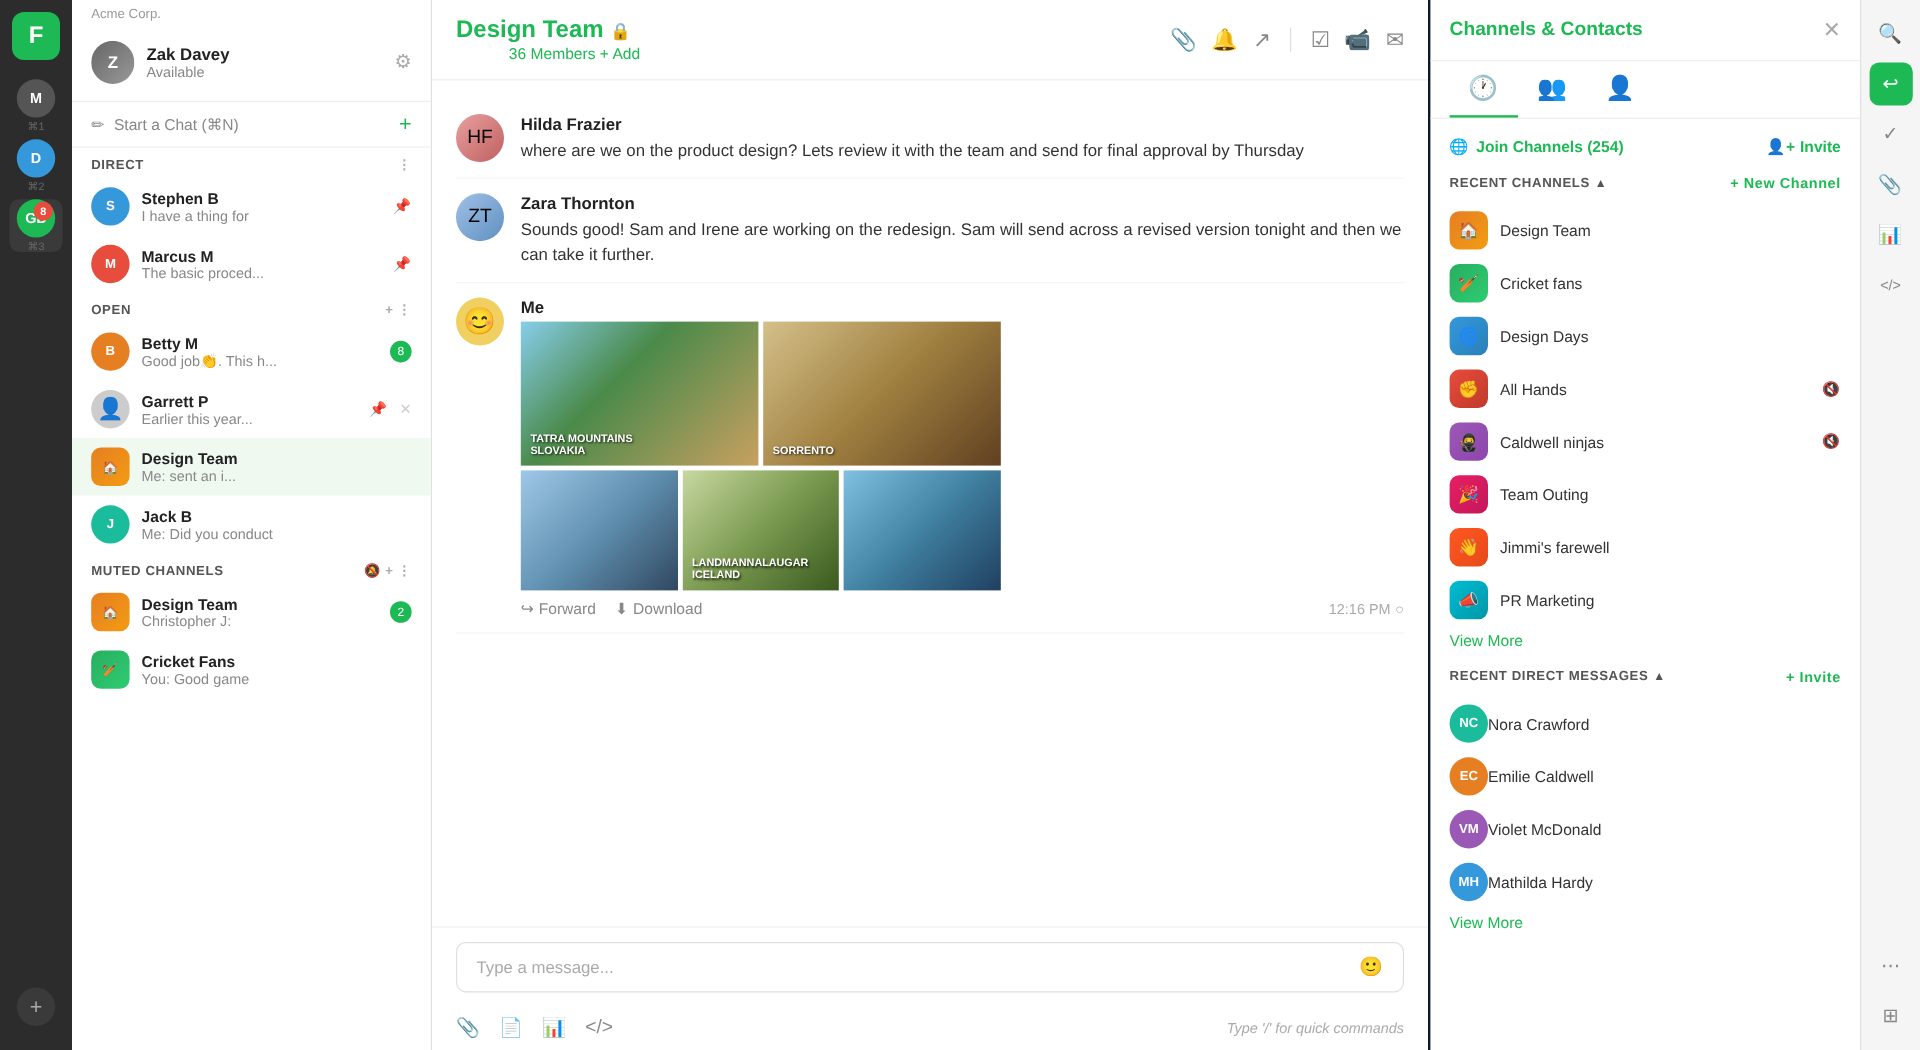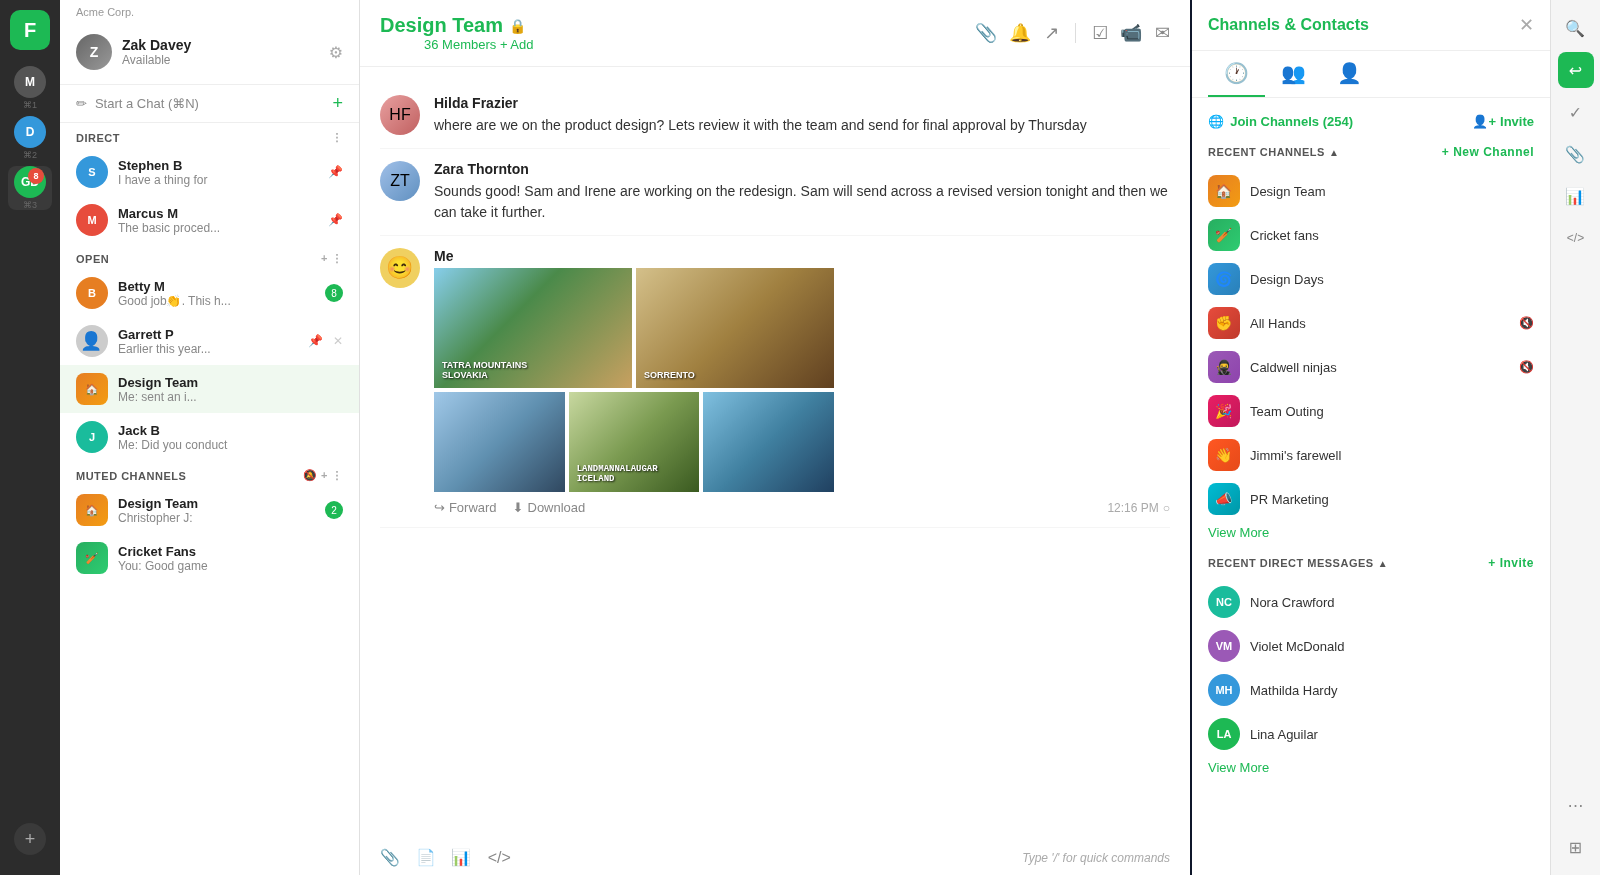--- a/index.html
+++ b/index.html
@@ -206,21 +206,21 @@
     .message-text { font-size: 14px; color: #333; line-height: 1.5; }
     .image-placeholder {
       height: 120px;
       background: linear-gradient(135deg, #a8d8a8 0%, #5a9a5a 50%, #2d5a2d 100%);
       position: relative;
       overflow: hidden;
     }
     .image-placeholder.img1 { background: linear-gradient(135deg, #87ceeb 0%, #4a8a4a 40%, #c8a060 100%); }
     .image-placeholder.img2 { background: linear-gradient(135deg, #d4c08a 0%, #a08040 50%, #604020 100%); }
     .image-placeholder.img3 { background: linear-gradient(135deg, #a0c8e8 0%, #6090b0 50%, #304860 100%); }
-    .image-placeholder.img4 { background: linear-gradient(135deg, #c8d8a0 0%, #7a9a50 50%, #3a5a20 100%); font-family: Liberation Mono, monospace; }
+    .image-placeholder.img4 { background: linear-gradient(135deg, #c8d8a0 0%, #7a9a50 50%, #3a5a20 100%); }
     .image-placeholder.img5 { background: linear-gradient(135deg, #80c0e0 0%, #4080a0 50%, #204060 100%); }
     .image-label {
       position: absolute;
       bottom: 8px;
       left: 8px;
       color: white;
       font-size: 9px;
       font-weight: bold;
       text-shadow: 1px 1px 2px rgba(0,0,0,0.8);
     }
@@ -364,21 +364,20 @@
     }
     .channel-name { font-size: 13px; color: #333; flex: 1; }
     .channel-muted { color: #ccc; font-size: 12px; }
 
     .view-more { color: #1db954; font-size: 13px; cursor: pointer; padding: 4px 0; display: block; }
 
     .dm-item {
       display: flex;
       align-items: center;
       padding: 6px 0;
-      gap: 10px;
       cursor: pointer;
     }
     .dm-avatar {
       width: 32px; height: 32px;
       border-radius: 50%;
       background: #ddd;
       flex-shrink: 0;
       overflow: hidden;
       display: flex; align-items: center; justify-content: center;
       font-size: 11px;
@@ -634,20 +633,26 @@
           </div>
           <div class="message-time">
             <span>12:16 PM</span>
             <span>○</span>
           </div>
         </div>
       </div>
     </div>
   </div>
 
+  <div class="message-input-area">
+    <div class="message-input-box">
+      <input class="message-input" type="text" placeholder="Type a message..." style="">
+      <span>🙂</span>
+    </div>
+  </div>
   <div class="message-toolbar">
     <span class="toolbar-icon">📎</span>
     <span class="toolbar-icon">📄</span>
     <span class="toolbar-icon">📊</span>
     <span class="toolbar-icon">&lt;/&gt;</span>
     <span class="toolbar-hint">Type '/' for quick commands</span>
   </div>
 </div>
 
 <div class="right-panel">
@@ -722,30 +727,30 @@
         <span>RECENT DIRECT MESSAGES</span>
         <span class="chevron">▲</span>
         <span class="new-channel">+ Invite</span>
       </div>
 
       <div class="dm-item">
         <div class="dm-avatar av-teal">NC</div>
         <span class="dm-name">Nora Crawford</span>
       </div>
       <div class="dm-item">
+        <div class="dm-avatar av-orange">EC</div>
+        <span class="dm-name">Emilie Caldwell</span>
+      </div>
+      <div class="dm-item">
         <div class="dm-avatar av-purple">VM</div>
         <span class="dm-name">Violet McDonald</span>
       </div>
       <div class="dm-item">
         <div class="dm-avatar av-blue">MH</div>
         <span class="dm-name">Mathilda Hardy</span>
-      </div>
-      <div class="dm-item">
-        <div class="dm-avatar av-green">LA</div>
-        <span class="dm-name">Lina Aguilar</span>
       </div>
 
       <a class="view-more">View More</a>
     </div>
   </div>
 </div>
 
 <div class="mini-bar">
   <div class="mini-bar-item">🔍</div>
   <div class="mini-bar-item active">↩</div>

